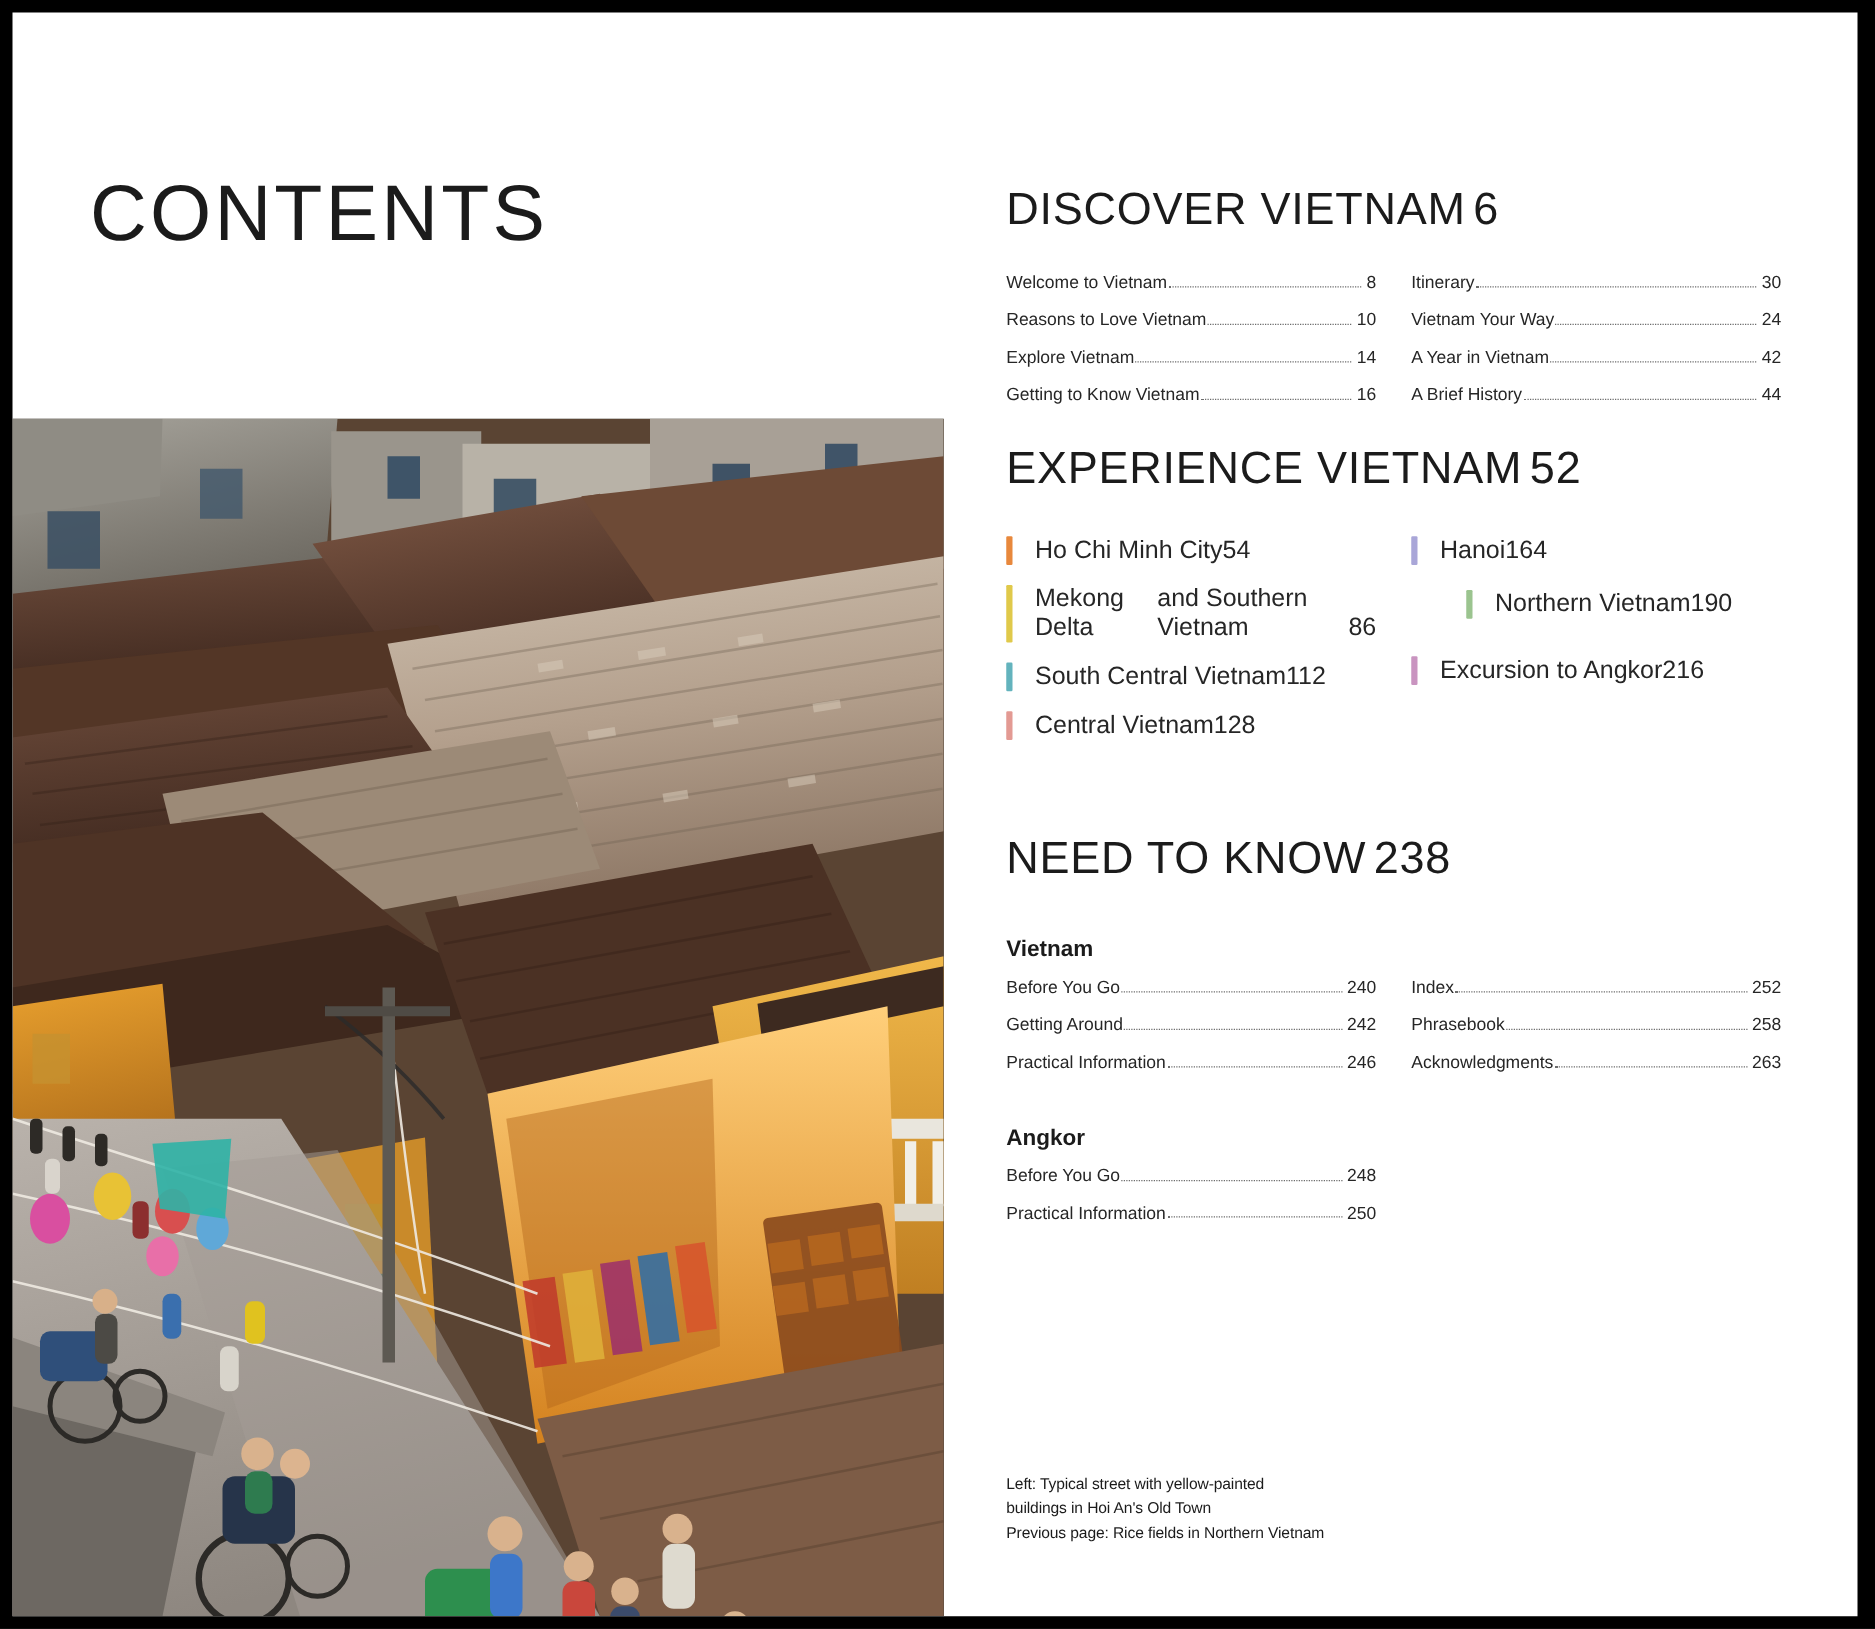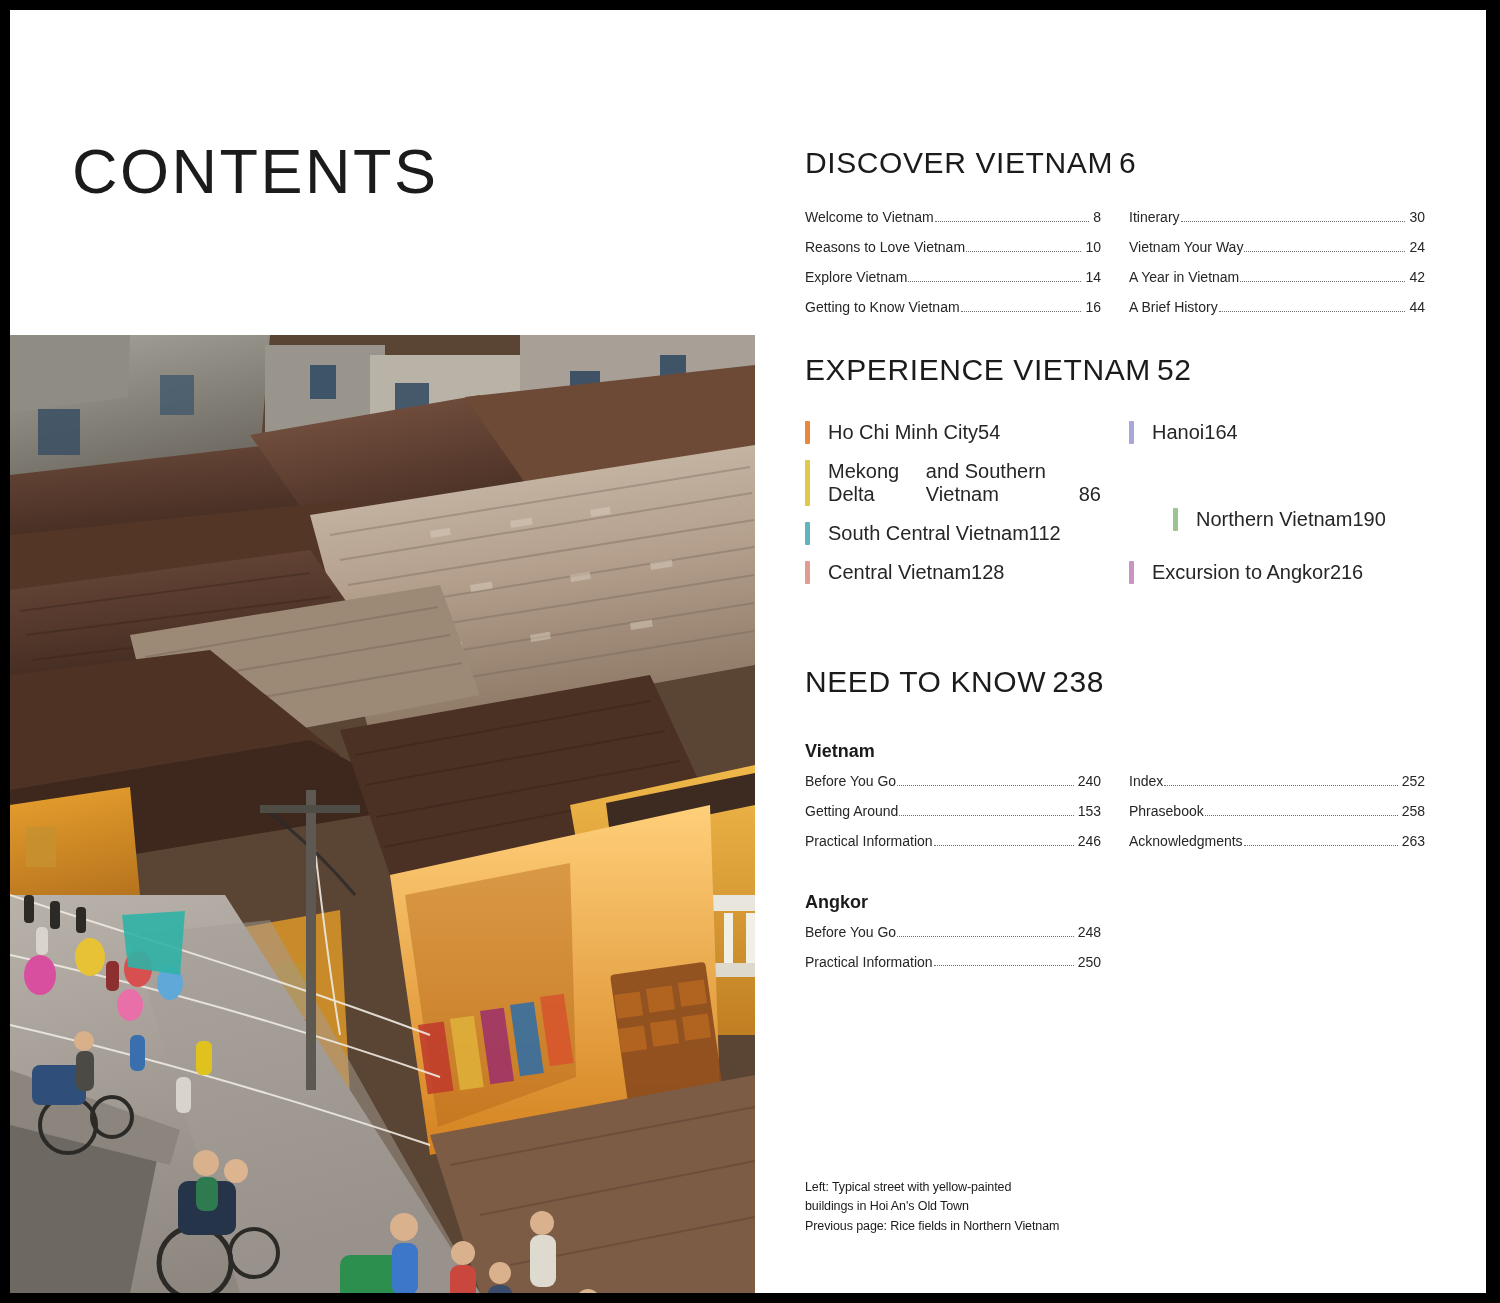--- a/index.html
+++ b/index.html
@@ -56,21 +56,21 @@
 
   
   .right-col {
     position: absolute;
     left: 795px;
     top: 0;
     width: 640px;
     height: 1283px;
   }
   .section-head {
-    font-size: 30px;
+    font-size: 36px;
     font-weight: 400;
     letter-spacing: 0.6px;
     color: #1b1b1b;
     white-space: nowrap;
   }
   .section-head .num {
     font-weight: 400;
     margin-left: 6px;
   }
   .sub-head {
@@ -543,21 +543,21 @@
 
           <div class="bar-entry">
             <div class="bar" style="background:#a9a6d8"></div>
             <div class="body">
               <span class="label">Hanoi</span>
               <span class="leader"></span>
               <span class="pg">164</span>
             </div>
           </div>
 
-          <div class="bar-entry" style="margin-top:64px;padding-left:44px;">
+          <div class="bar-entry" style="margin-top:20px;padding-left:44px;">
             <div class="bar" style="background:#9bc48f"></div>
             <div class="body">
               <span class="label">Northern Vietnam</span>
               <span class="leader"></span>
               <span class="pg">190</span>
             </div>
           </div>
 
           <div class="bar-entry" style="margin-top:30px;">
             <div class="bar" style="background:#c994c0"></div>
@@ -582,21 +582,21 @@
         <div class="cols">
           <div class="col">
             <div class="entry">
               <span class="label">Before You Go</span>
               <span class="leader"></span>
               <span class="pg">240</span>
             </div>
             <div class="entry">
               <span class="label">Getting Around</span>
               <span class="leader"></span>
-              <span class="pg">153</span>
+              <span class="pg">242</span>
             </div>
             <div class="entry">
               <span class="label">Practical Information</span>
               <span class="leader"></span>
               <span class="pg">246</span>
             </div>
           </div>
           <div class="col">
             <div class="entry">
               <span class="label">Index</span>

